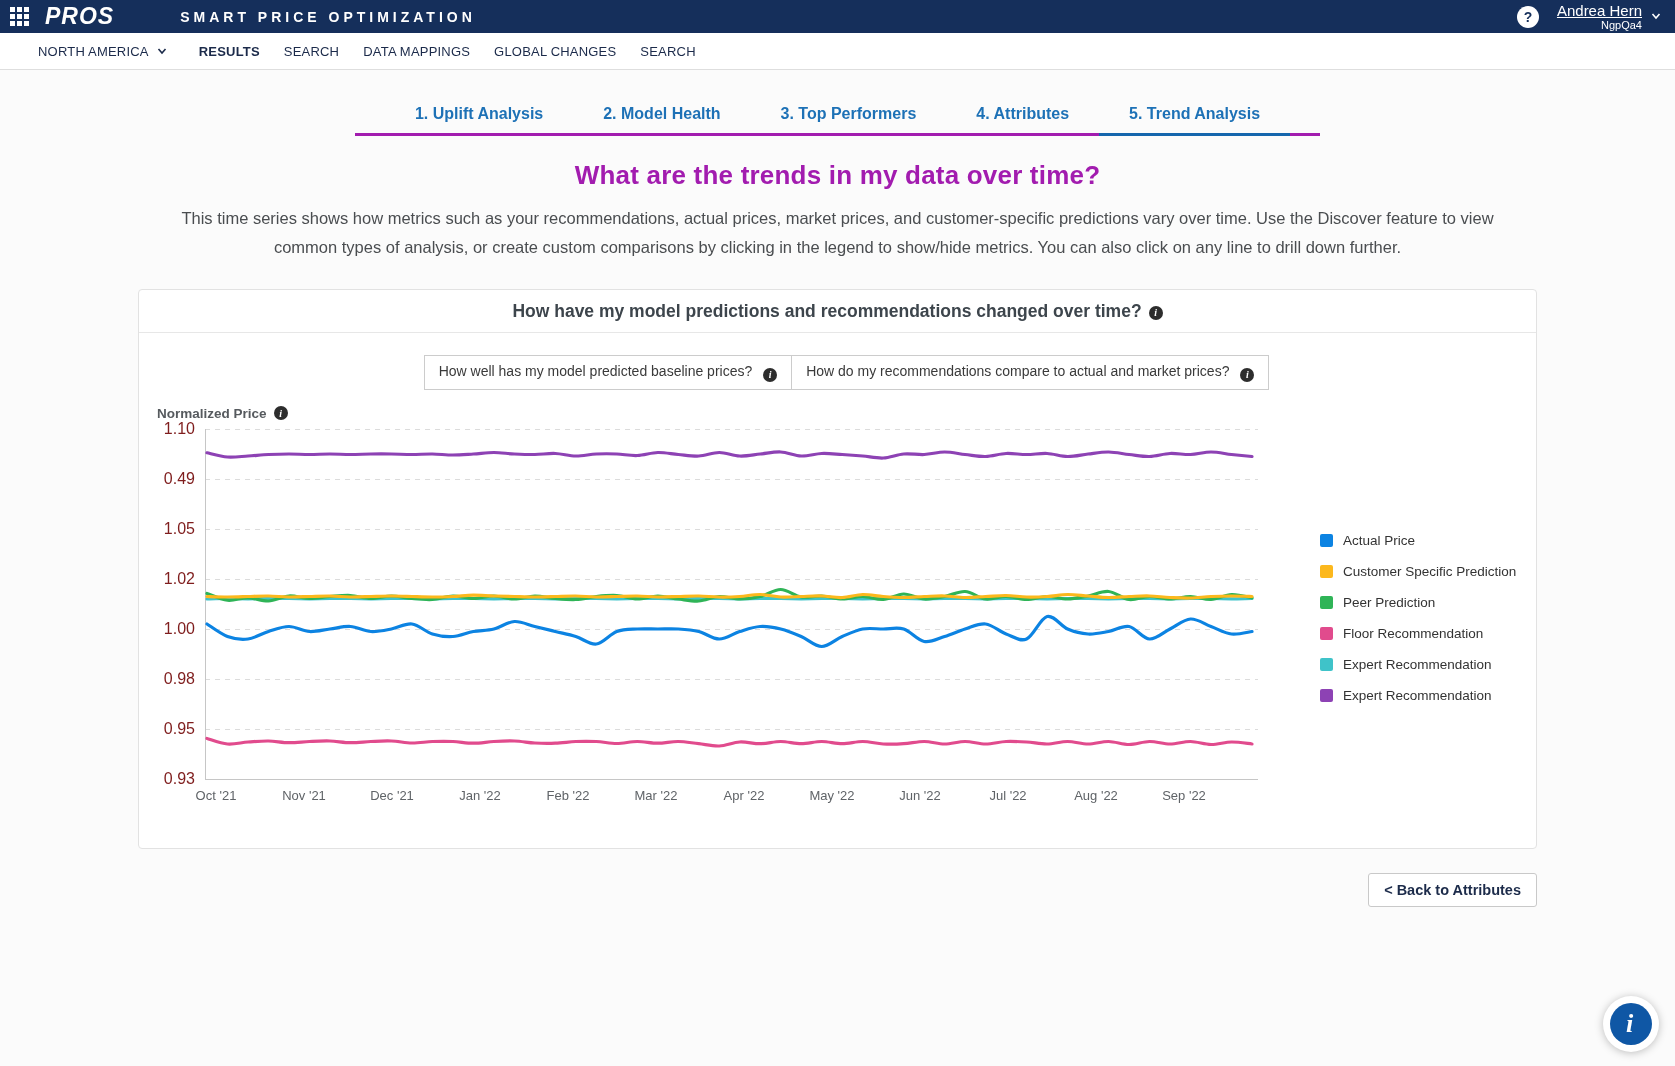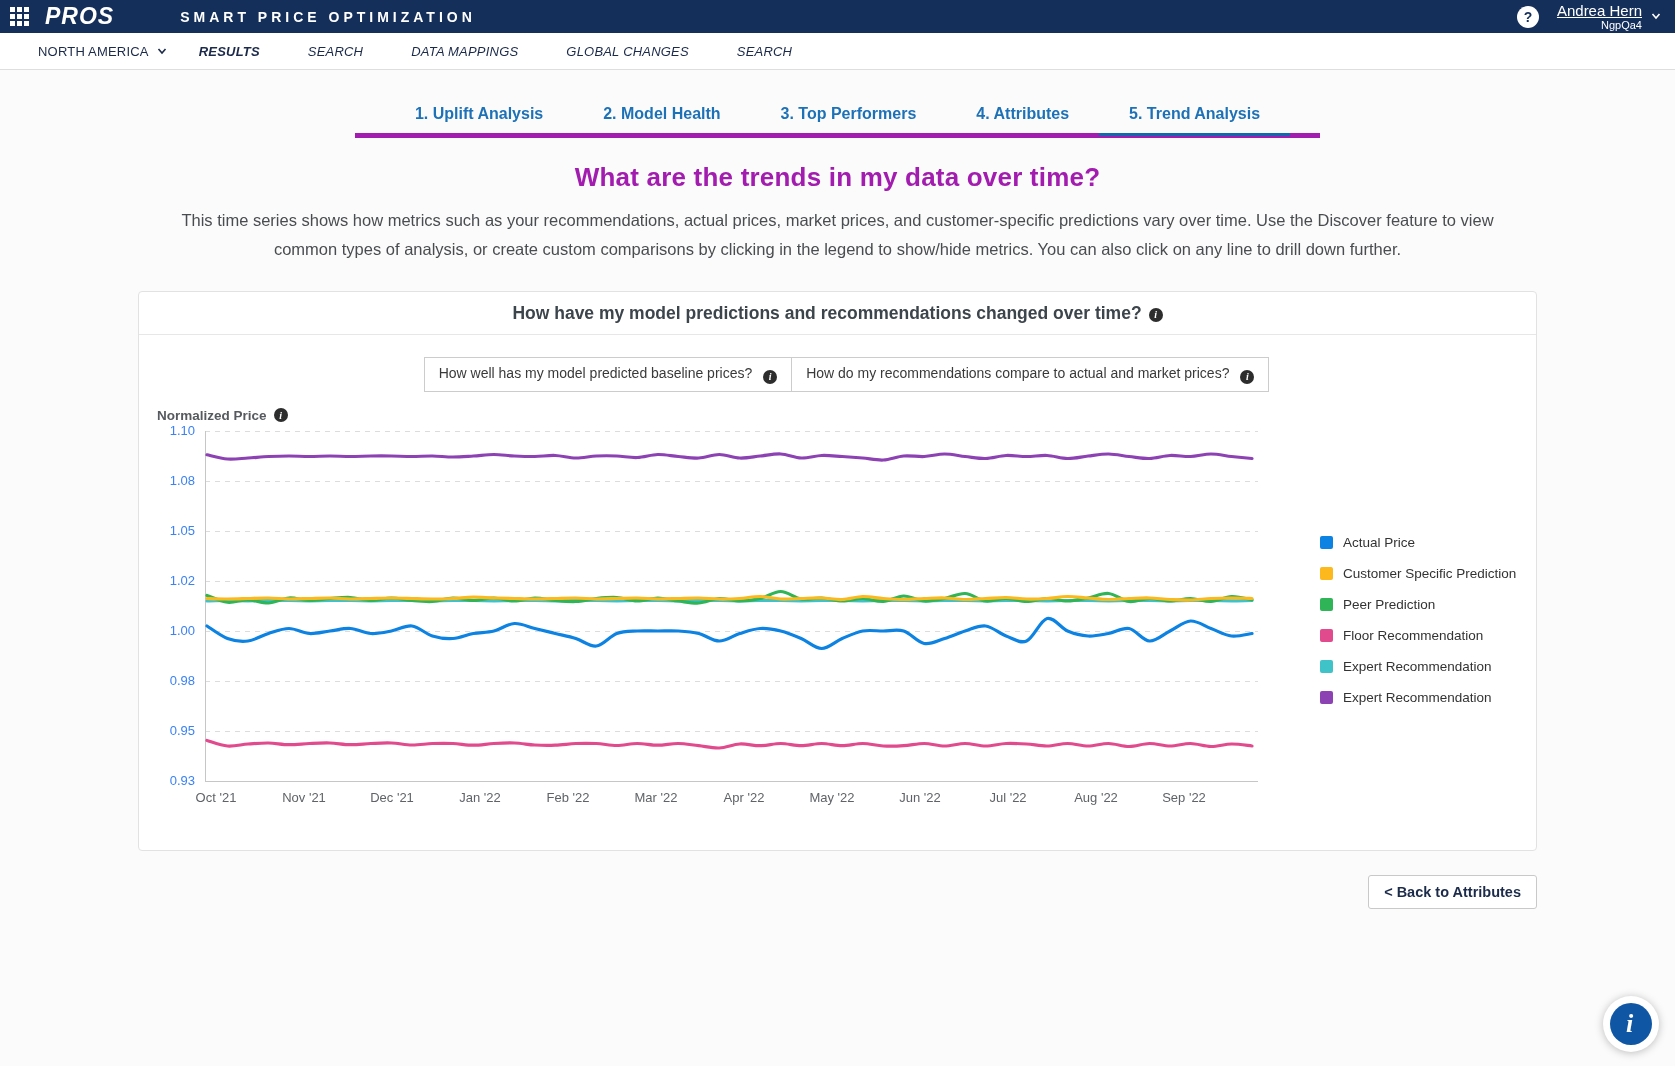--- a/index.html
+++ b/index.html
@@ -16,29 +16,29 @@
   .tb-spacer { flex:1; }
   .help-circle { width:22px; height:22px; border-radius:50%; background:#fff; color:#152f5b; display:flex; align-items:center; justify-content:center; font-weight:800; font-size:14px; margin-right:18px; }
   .userblock { display:flex; align-items:center; gap:9px; }
   .usertext { text-align:right; line-height:1.15; }
   .username { font-size:15px;text-decoration:underline; }
   .userorg { font-size:11px; }
 
   
   .mainnav { height:37px; background:#fff; border-bottom:1px solid #dedede; display:flex; align-items:center; padding-left:38px; gap:32px; }
   .region { display:flex; align-items:center; gap:8px; font-size:13px; color:#1b2a4a; letter-spacing:.2px; }
-  .nav-items { display:flex; gap:48px;font-style:italic; }
+  .nav-items { display:flex; gap:24px; }
   .nav-item { font-size:13px; color:#1b2a4a; letter-spacing:.2px; }
   .nav-item.active { font-weight:800; }
   .chev { width:10px; height:10px; }
   .chev polyline { fill:none; stroke:#1b2a4a; stroke-width:1.6; }
   .chev.white polyline { stroke:#fff; }
 
   
-  .tabs { display:flex; width:fit-content; margin:26px auto 0; border-bottom:5px solid #a21caf; padding:0 30px; }
+  .tabs { display:flex; width:fit-content; margin:26px auto 0; border-bottom:3px solid #a21caf; padding:0 30px; }
   .tab { font-size:16px; font-weight:600; color:#1d71b6; padding:9px 30px 10px; border-bottom:3px solid transparent; margin-bottom:-3px; white-space:nowrap; }
   .tab.active { border-bottom-color:#1566ad; }
 
   
   h1.page-h { text-align:center; font-size:26px; color:#a21caf; margin-top:24px; letter-spacing:.2px; }
   .desc { text-align:center; font-size:16.5px; color:#4a4d50; line-height:29px; max-width:1350px; margin:13px auto 0; }
 
   
   .card { margin:27px 138px 0; background:#fff; border:1px solid #e2e2e2; border-radius:4px; }
   .card-head { border-bottom:1px solid #e7e7e7; padding:11px 0 10px; text-align:center; font-size:17.5px; font-weight:700; color:#3d454c; }
@@ -46,21 +46,21 @@
   .card-body { padding:22px 0 34px 18px; }
 
   .qbtns { display:flex; width:fit-content; margin:0 auto 16px; }
   .qbtn { background:#fff; border:1px solid #ccc; padding:7px 14px; font-size:14px; color:#3a3a3a; font-family:"Liberation Sans", sans-serif; white-space:nowrap; }
   .qbtn + .qbtn { margin-left:-1px; }
   .qbtn .iinfo { vertical-align:-2px; }
 
   .ylab-row { font-size:13.5px; font-weight:700; color:#565a5e; margin:4px 0 8px 0; }
   .chart-area { display:flex; align-items:flex-start; }
   .yticks { position:relative; width:48px; height:351px; flex:0 0 48px; }
-  .ytick { position:absolute; right:10px; font-size:13px; color:#3b82f6; line-height:16px; }
+  .ytick { position:absolute; right:10px; font-size:16px; color:#7f1d1d; line-height:16px; }
   .plot { position:relative; width:1053px; height:385px; flex:0 0 1053px; }
   .plot svg { display:block; }
   .xtick { position:absolute; top:359px; transform:translateX(-50%); font-size:13px; color:#5f6367; white-space:nowrap; }
 
   .legend { margin-left:62px; margin-top:104px; }
   .legend-row { display:flex; align-items:center; gap:10px; margin-bottom:16px; }
   .swatch { width:13px; height:13px; border-radius:2px; flex:0 0 13px; }
   .legend-label { font-size:13.5px; color:#333; white-space:nowrap; }
 
   
@@ -145,21 +145,21 @@
 
       <div class="ylab-row" data-interactable="false">
         <span data-interactable="false">Normalized Price</span><span class="iinfo" data-interactable="true">
             <span>i</span>
           </span>
       </div>
 
       <div class="chart-area" data-interactable="false">
         <div class="yticks" id="yticks" data-interactable="false">
             <div class="ytick" data-interactable="false" style="top:-8px">1.10</div>
-            <div class="ytick" data-interactable="false" style="top:42px">1.08</div>
+            <div class="ytick" data-interactable="false" style="top:42px">0.49</div>
             <div class="ytick" data-interactable="false" style="top:92px">1.05</div>
             <div class="ytick" data-interactable="false" style="top:142px">1.02</div>
             <div class="ytick" data-interactable="false" style="top:192px">1.00</div>
             <div class="ytick" data-interactable="false" style="top:242px">0.98</div>
             <div class="ytick" data-interactable="false" style="top:292px">0.95</div>
             <div class="ytick" data-interactable="false" style="top:342px">0.93</div>
           </div>
         <div class="plot" id="plot" data-interactable="true">
             <svg width="1053" height="351" viewBox="0 0 1053 351" data-interactable="false">
               <line x1="0" x2="1053" y1="0.5" y2="0.5" stroke="#dcdcdc" stroke-dasharray="5 5" data-interactable="false"></line>

